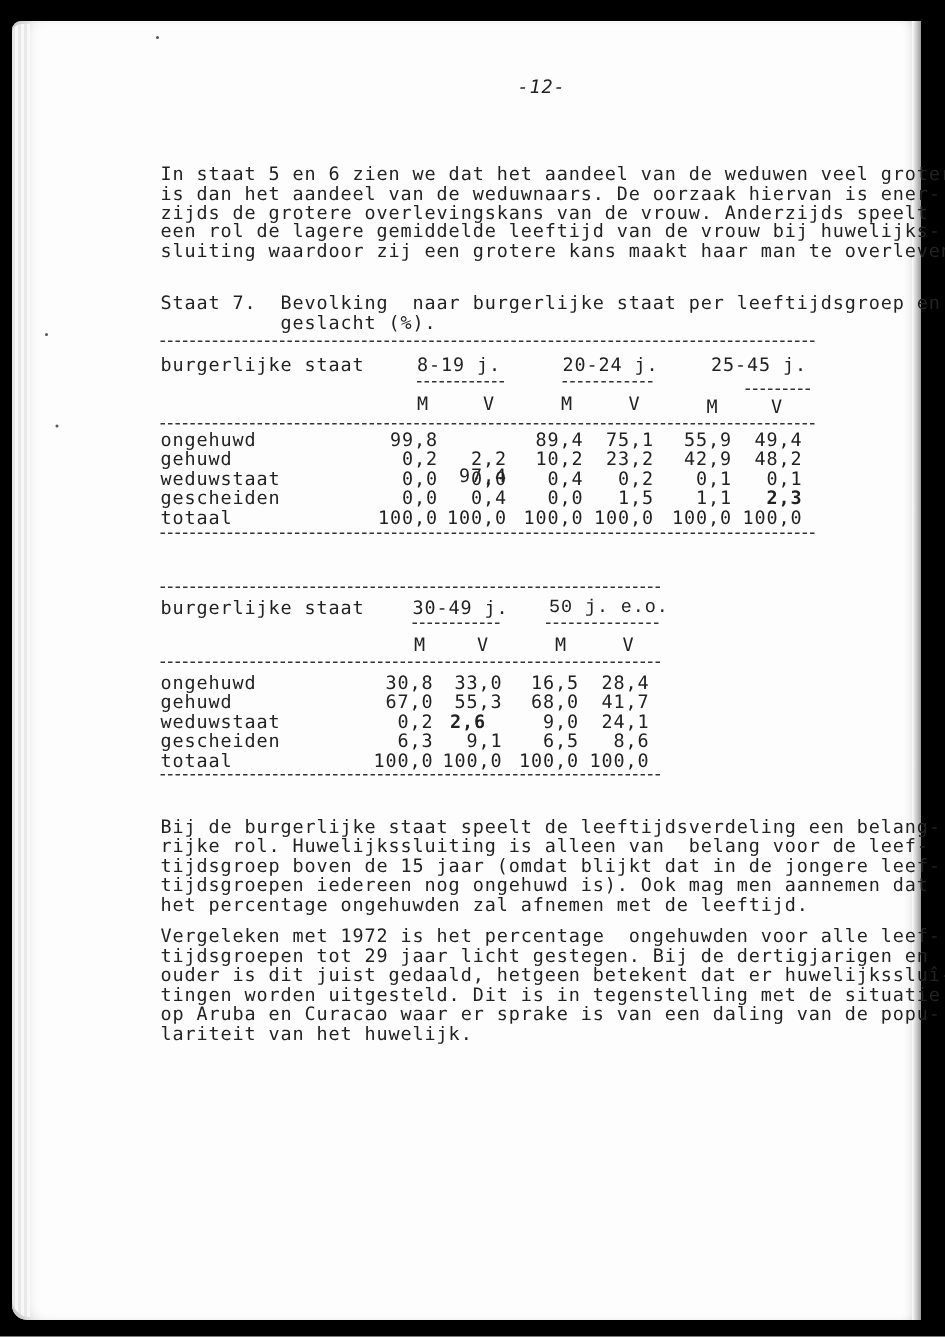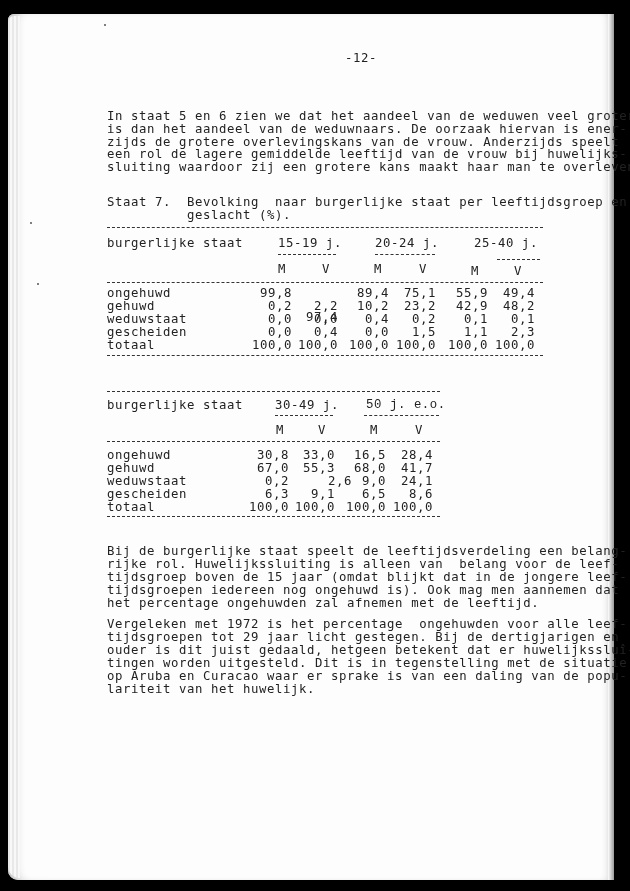--- a/index.html
+++ b/index.html
@@ -19,21 +19,21 @@
     border-radius: 6px 0 0 12px;
   }
   .right-shadow {
     position: absolute; right: 16px; top: 14px; width: 6px; height: 866px;
     background: linear-gradient(90deg,#fff,#9a9a9a);
   }
   .txt {
     position: absolute; color: #222; font-size: 12.3px; line-height: 12.8px;
     letter-spacing: 0.6px; white-space: pre; margin: 0;
   }
-  .page-num { left: 345px; top: 52px; }
+  .page-num { left: 345px; top: 52px; font-style: italic; }
   .para1 { left: 107px; top: 110px; }
   .title { left: 107px; top: 196px; }
   .sep { position: absolute; height: 0; border-top: 1.5px dashed #333; }
   .t { position: absolute; color: #222; font-size: 12.3px; letter-spacing: 0.6px; white-space: pre; }
   .r { text-align: right; }
   .para2 { left: 107px; top: 545px; line-height: 12.9px; }
   .para3 { left: 107px; top: 618px; line-height: 12.9px; }
   .speck { position: absolute; background: #555; width: 2px; height: 2px; border-radius: 1px; }
 </style>
 </head>
@@ -52,23 +52,23 @@
 is dan het aandeel van de weduwnaars. De oorzaak hiervan is ener-
 zijds de grotere overlevingskans van de vrouw. Anderzijds speelt
 een rol de lagere gemiddelde leeftijd van de vrouw bij huwelijks-
 sluiting waardoor zij een grotere kans maakt haar man te overleven.</p>
 <p class="txt title">Staat 7.  Bevolking  naar burgerlijke staat per leeftijdsgroep en
           geslacht (%).</p>
 
 <div>
   <div class="sep" style="left:107px;top:227px;width:436px;"></div>
   <span class="t" style="left:107px;top:236px;">burgerlijke staat</span>
-  <span class="t" style="left:278px;top:236px;">15-19 j.</span>
+  <span class="t" style="left:278px;top:236px;">8-19 j.</span>
   <span class="t" style="left:375px;top:236px;">20-24 j.</span>
-  <span class="t" style="left:474px;top:236px;">25-40 j.</span>
+  <span class="t" style="left:474px;top:236px;">25-45 j.</span>
   <div class="sep" style="left:278px;top:254px;width:58px;"></div>
   <div class="sep" style="left:375px;top:254px;width:60px;"></div>
   <div class="sep" style="left:497px;top:259px;width:43px;"></div>
 
   <span class="t" style="left:278px;top:262px;">M</span>
   <span class="t" style="left:322px;top:262px;">V</span>
   <span class="t" style="left:374px;top:262px;">M</span>
   <span class="t" style="left:419px;top:262px;">V</span>
   <span class="t" style="left:471px;top:264px;">M</span>
   <span class="t" style="left:514px;top:264px;">V</span>
@@ -101,21 +101,21 @@
     <span class="t r" style="left:436px;width:52px;top:312px;">0,1</span>
     <span class="t r" style="left:483px;width:52px;top:312px;">0,1</span>
   </div>
   <div>
     <span class="t" style="left:107px;top:325px;">gescheiden</span>
     <span class="t r" style="left:240px;width:52px;top:325px;">0,0</span>
     <span class="t r" style="left:286px;width:52px;top:325px;">0,4</span>
     <span class="t r" style="left:337px;width:52px;top:325px;">0,0</span>
     <span class="t r" style="left:384px;width:52px;top:325px;">1,5</span>
     <span class="t r" style="left:436px;width:52px;top:325px;">1,1</span>
-    <span class="t r" style="left:483px;width:52px;top:325px;">2,3</span>
+    <span class="t r" style="left:483px;width:52px;top:325px;font-weight:bold;">2,3</span>
   </div>
   <div>
     <span class="t" style="left:107px;top:338px;">totaal</span>
     <span class="t r" style="left:240px;width:52px;top:338px;">100,0</span>
     <span class="t r" style="left:286px;width:52px;top:338px;">100,0</span>
     <span class="t r" style="left:337px;width:52px;top:338px;">100,0</span>
     <span class="t r" style="left:384px;width:52px;top:338px;">100,0</span>
     <span class="t r" style="left:436px;width:52px;top:338px;">100,0</span>
     <span class="t r" style="left:483px;width:52px;top:338px;">100,0</span>
   </div>
@@ -146,21 +146,21 @@
   <div>
     <span class="t" style="left:107px;top:461px;">gehuwd</span>
     <span class="t r" style="left:237px;width:52px;top:461px;">67,0</span>
     <span class="t r" style="left:283px;width:52px;top:461px;">55,3</span>
     <span class="t r" style="left:334px;width:52px;top:461px;">68,0</span>
     <span class="t r" style="left:381px;width:52px;top:461px;">41,7</span>
   </div>
   <div>
     <span class="t" style="left:107px;top:474px;">weduwstaat</span>
     <span class="t r" style="left:237px;width:52px;top:474px;">0,2</span>
-    <span class="t r" style="left:300px;width:52px;top:474px;">2,6</span>
+    <span class="t r" style="left:272px;width:52px;top:474px;font-weight:bold;">2,6</span>
     <span class="t r" style="left:334px;width:52px;top:474px;">9,0</span>
     <span class="t r" style="left:381px;width:52px;top:474px;">24,1</span>
   </div>
   <div>
     <span class="t" style="left:107px;top:487px;">gescheiden</span>
     <span class="t r" style="left:237px;width:52px;top:487px;">6,3</span>
     <span class="t r" style="left:283px;width:52px;top:487px;">9,1</span>
     <span class="t r" style="left:334px;width:52px;top:487px;">6,5</span>
     <span class="t r" style="left:381px;width:52px;top:487px;">8,6</span>
   </div>

